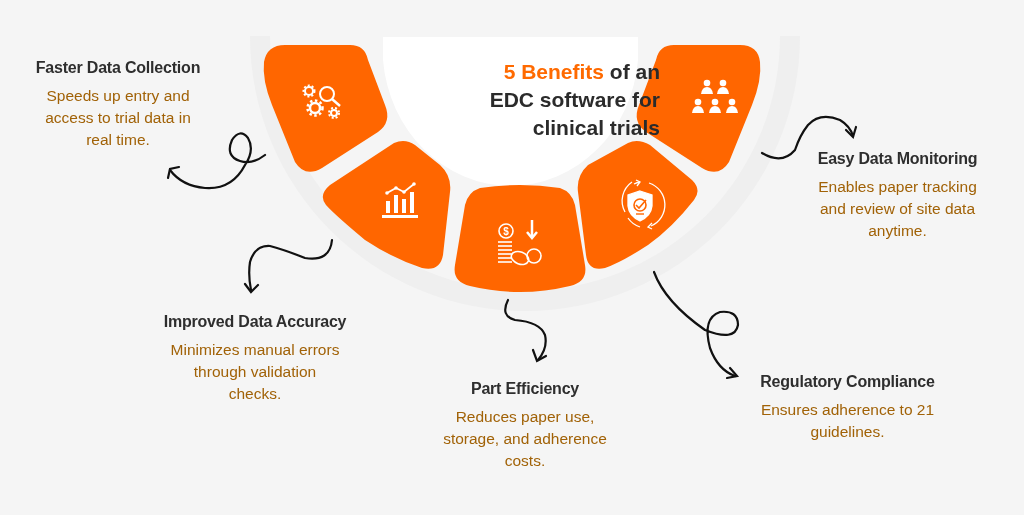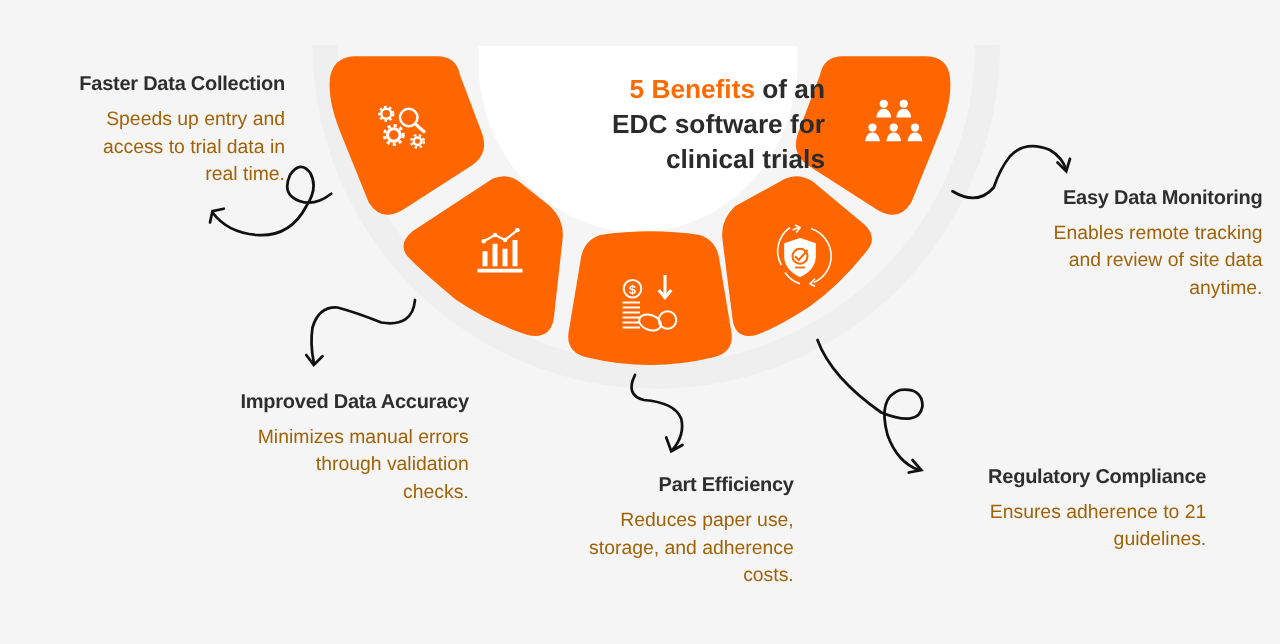--- a/index.html
+++ b/index.html
@@ -2,21 +2,21 @@
 <html><head>
 <meta charset="utf-8">
 <style>
   html, body { margin:0; padding:0; }
   body { width:1024px; height:515px; background:#f5f5f5; position:relative; overflow:hidden;
          font-family:"Liberation Sans","DejaVu Sans",sans-serif; }
   .canvas { position:absolute; left:0; top:0; width:1024px; height:515px; }
   .title { position:absolute; left:380px; top:58px; width:280px; text-align:right;
            font-weight:bold; font-size:21px; line-height:28px; color:#2b2b2b; }
   .title .hl { color:#ff6a00; }
-  .benefit { position:absolute; text-align:right; }
+  .benefit { position:absolute; text-align:center; }
   .benefit .head { font-weight:bold; font-size:16px; color:#2e2e2e; line-height:20px; letter-spacing:-0.2px; }
   .benefit .desc { font-size:15.5px; color:#a16207; line-height:22px; margin-top:7px; }
 </style>
 </head>
 <body>
 
 <svg class="canvas" viewBox="0 0 1024 515" width="1024" height="515">
 
   <path d="M 250 36 A 275 275 0 0 0 800 36 L 800 36 L 780 36 A 255 255 0 0 1 270 36 Z" fill="#efefef"></path>
 
@@ -149,17 +149,17 @@
   <div class="head">Regulatory Compliance</div>
   <div class="desc">
     <div>Ensures adherence to 21</div>
     <div>guidelines.</div>
   </div>
 </div>
 
 <div class="benefit" style="left:785px; top:149px; width:225px;">
   <div class="head">Easy Data Monitoring</div>
   <div class="desc">
-    <div>Enables remote tracking</div>
+    <div>Enables paper tracking</div>
     <div>and review of site data</div>
     <div>anytime.</div>
   </div>
 </div>
 
 </body></html>

